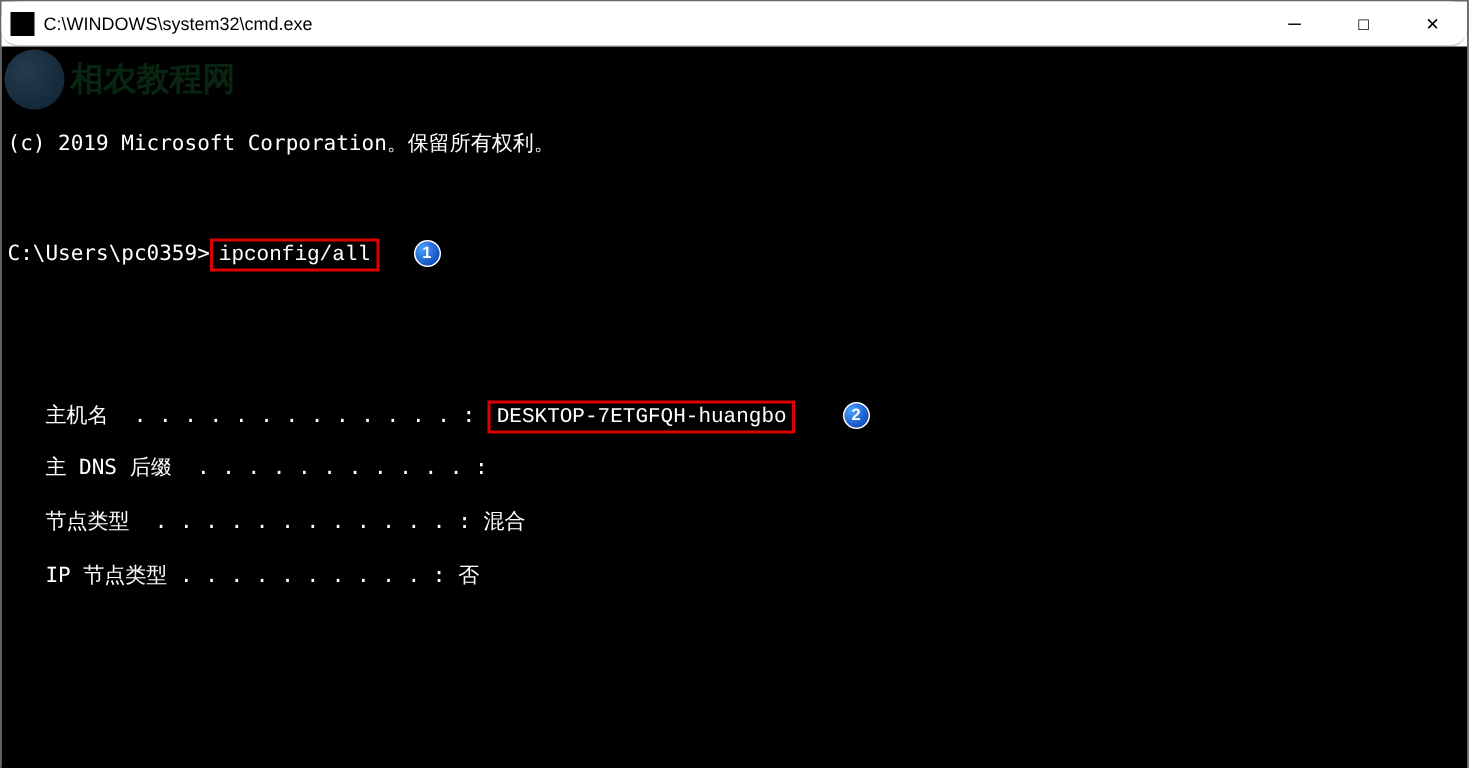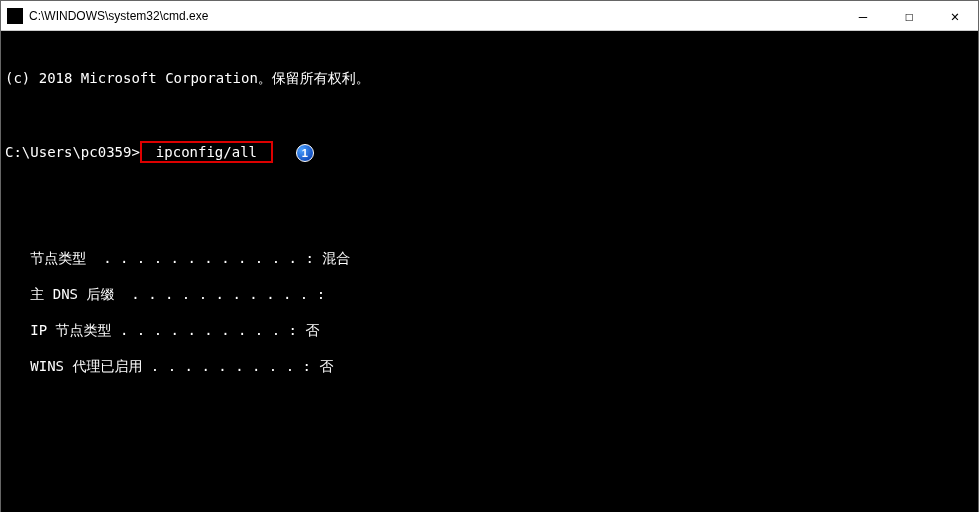--- a/index.html
+++ b/index.html
@@ -1,25 +1,25 @@
 <!DOCTYPE html>
 <html><head>
 <meta charset="utf-8">
 <style>
   * { margin: 0; padding: 0; box-sizing: border-box; }
   body { width: 979px; height: 512px; font-family: "SimSun", "Consolas", monospace; background: #fff; overflow: hidden; }
   .window { width: 979px; height: 512px; border: 1px solid #666; display: flex; flex-direction: column; }
-  .titlebar { height: 30px; background: #fff; display: flex; align-items: center; border-bottom: 1px solid #ccc; }
+  .titlebar { height: 30px; background: #fff; display: flex; align-items: center; border-bottom: 1px solid #ccc; border-radius: 11px; }
   .title-icon { width: 16px; height: 16px; margin: 0 6px; background: #000; display:inline-block;}
   .title-text { flex: 1; font-size: 12px; font-family: "Segoe UI", sans-serif; color: #000; }
   .win-controls { display: flex; }
   .win-btn { width: 46px; height: 30px; display: flex; align-items: center; justify-content: center; font-size: 14px; color: #000; }
   .terminal { flex: 1; background: #000; color: #fff; font-size: 14px; line-height: 18px; padding: 2px 4px; white-space: pre; position: relative; font-family: "SimSun","NSimSun","Consolas",monospace; letter-spacing: 0; }
   .terminal .line { display:block; height:18px; }
-  .redbox-inline { border: 2px solid #d00; padding: 0 14px; display:inline-block; line-height:18px; }
+  .redbox-inline { border: 2px solid #d00; padding: 0 4px; display:inline-block; line-height:18px;font-family:Liberation Mono, monospace; }
   .marker { display:inline-flex; width:18px; height:18px; border-radius:50%; background: radial-gradient(circle at 30% 30%, #4aa0ff, #0033aa); color:#fff; font-size:11px; font-weight:bold; align-items:center; justify-content:center; border:1px solid #fff; margin-left:6px; vertical-align:middle; font-family: Arial,sans-serif;}
   .watermark { position:absolute; top:2px; left:2px; opacity:0.30; display:flex; align-items:center; }
   .wm-circle { width:40px; height:40px; border-radius:50%; background: radial-gradient(circle at 35% 35%, #7ec8ff, #2b6ea5); margin-right:4px;}
   .wm-text { font-size:22px; font-weight:bold; color:#1a7a3a; font-family: "Microsoft YaHei",sans-serif;}
 </style>
 </head>
 <body>
 
 <div class="window">
 
@@ -27,30 +27,34 @@
     <span class="title-icon"></span>
     <span class="title-text">C:\WINDOWS\system32\cmd.exe</span>
     <div class="win-controls">
       <div class="win-btn">—</div>
       <div class="win-btn">☐</div>
       <div class="win-btn close">✕</div>
     </div>
   </div>
 
   <div class="terminal">
+    <div class="watermark">
+      <div class="wm-circle"></div>
+      <div class="wm-text">相农教程网</div>
+    </div>
 
-<span class="line">(c) 2018 Microsoft Corporation。保留所有权利。</span>
+<span class="line">(c) 2019 Microsoft Corporation。保留所有权利。</span>
 <span class="line"> </span>
 <span class="line"><span>C:\Users\pc0359&gt;</span><span class="redbox-inline"><span>ipconfig/all</span></span>  <span class="marker">1</span></span>
 <span class="line"> </span>
 <span class="line"> </span>
+<span class="line"><span>   主机名</span><span>  . . . . . . . . . . . . . : </span><span class="redbox-inline"><span>DESKTOP-7ETGFQH-huangbo</span></span>   <span class="marker">2</span></span>
+<span class="line">   主 DNS 后缀  . . . . . . . . . . . :</span>
 <span class="line">   节点类型  . . . . . . . . . . . . : 混合</span>
-<span class="line">   主 DNS 后缀  . . . . . . . . . . . :</span>
 <span class="line">   IP 节点类型 . . . . . . . . . . : 否</span>
-<span class="line">   WINS 代理已启用 . . . . . . . . . : 否</span>
 
 
 
 
 
 
 
 
 
 

